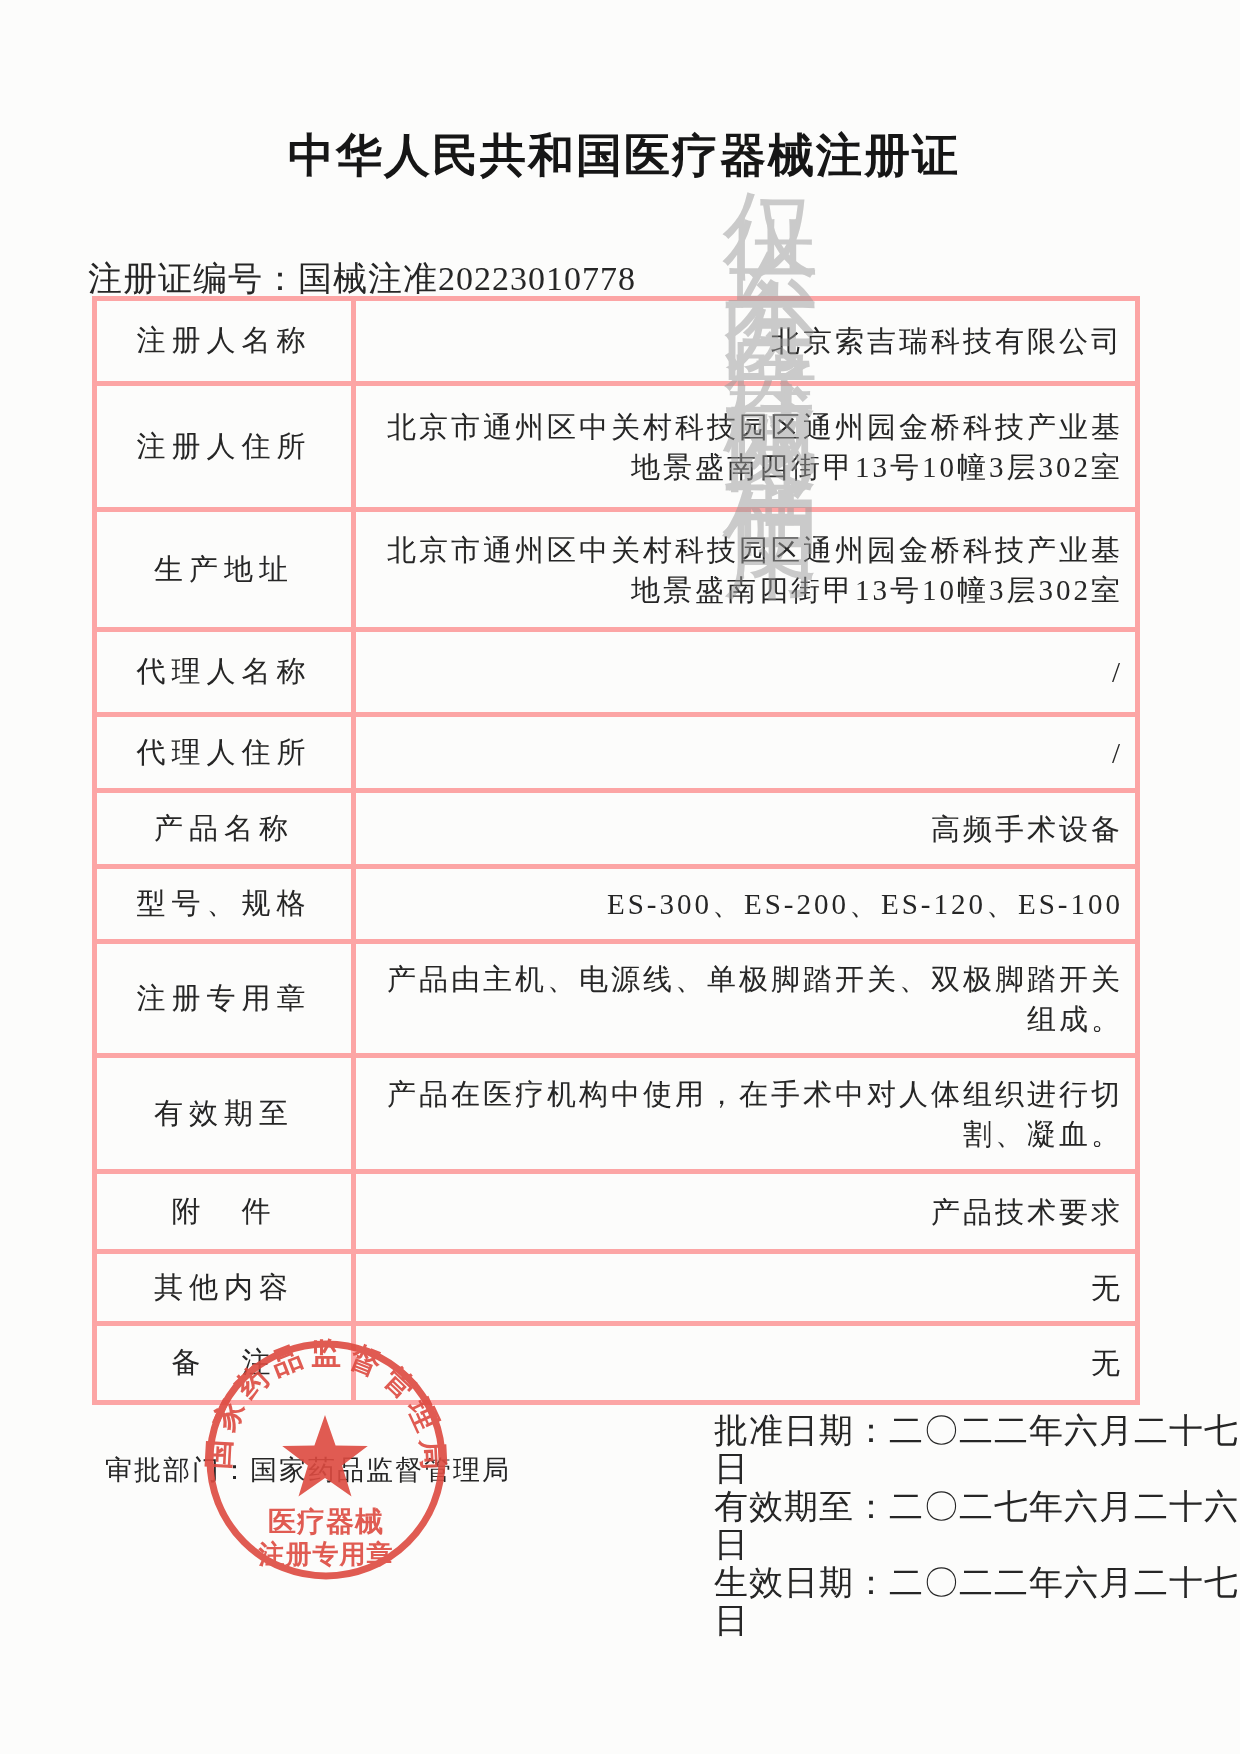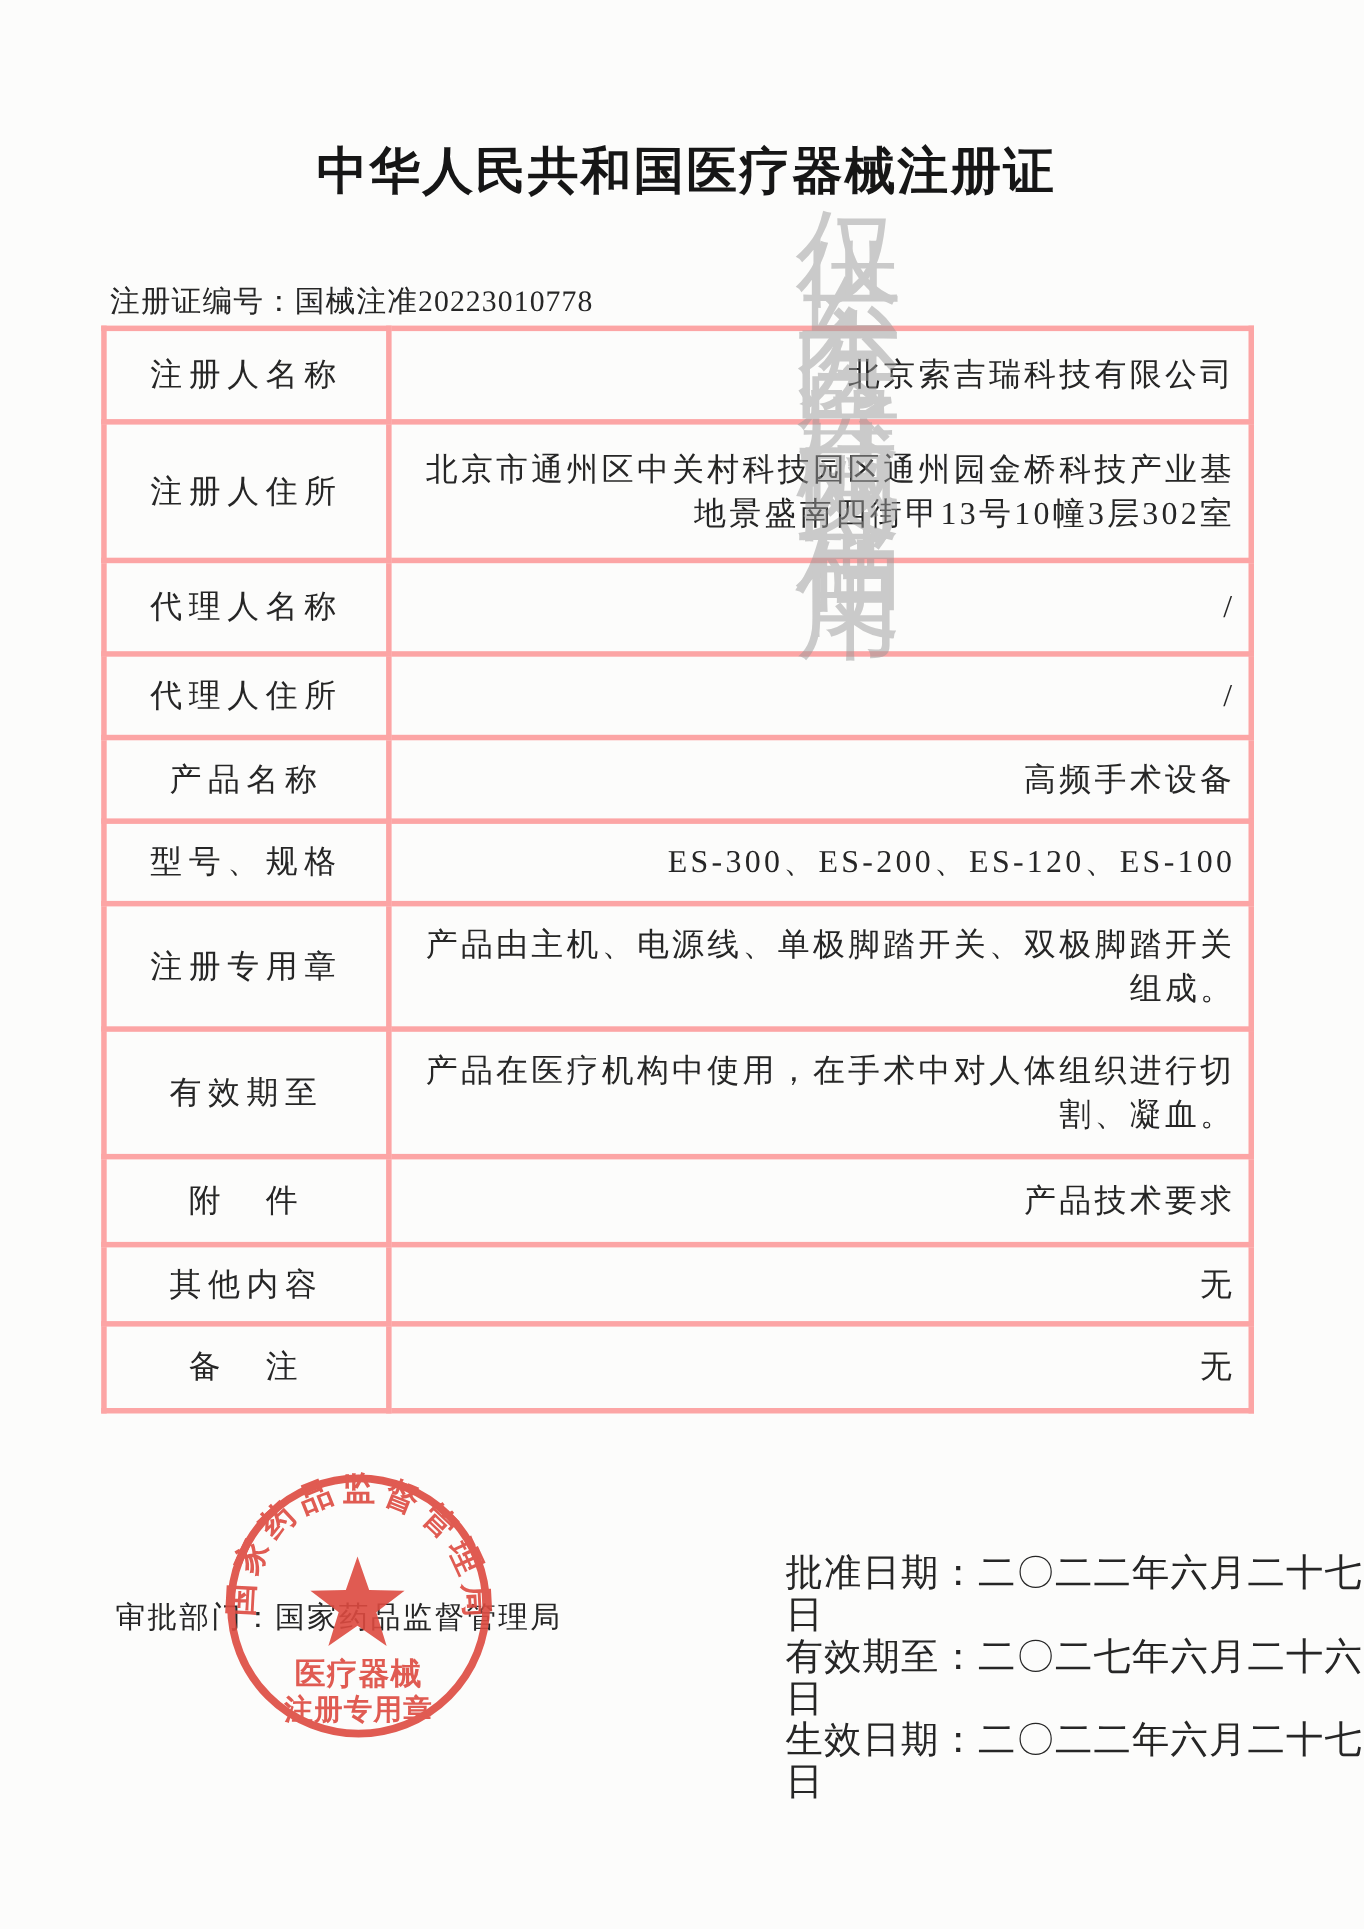--- a/index.html
+++ b/index.html
@@ -20,21 +20,21 @@
   }
 
   
   .title{
     position:absolute;top:121px;left:0;width:100%;margin:4px;
     text-align:center;font-family:"Liberation Sans","DejaVu Sans",sans-serif;
     font-weight:900;font-size:46px;letter-spacing:2px;color:#161616;z-index:1;
   }
 
   
-  .cert-no{position:absolute;top:256px;left:88px;font-size:27px;letter-spacing:1px;z-index:1;margin-left:12px;}
+  .cert-no{position:absolute;top:256px;left:88px;font-size:34px;letter-spacing:1px;z-index:1;}
 
   
   .cert-table{
     position:absolute;left:92px;top:296px;width:1048px;z-index:1;
     border-collapse:collapse;table-layout:fixed;
   }
   .cert-table td{
     border:5px solid #fca5a5;vertical-align:middle;
     font-size:29px;color:#262626;
   }
@@ -61,20 +61,24 @@
   <div class="cert-no"><span>注册证编号：</span><span>国械注准20223010778</span></div>
 
   <table class="cert-table">
     <tbody>
       <tr style="height:85px">
           <td class="lbl">注册人名称</td>
           <td class="val">北京索吉瑞科技有限公司</td>
         </tr>
       <tr style="height:126px">
           <td class="lbl">注册人住所</td>
+          <td class="val">北京市通州区中关村科技园区通州园金桥科技产业基地景盛南四街甲13号10幢3层302室</td>
+        </tr>
+      <tr style="height:120px">
+          <td class="lbl">生产地址</td>
           <td class="val">北京市通州区中关村科技园区通州园金桥科技产业基地景盛南四街甲13号10幢3层302室</td>
         </tr>
       <tr style="height:85px">
           <td class="lbl">代理人名称</td>
           <td class="val">/</td>
         </tr>
       <tr style="height:76px">
           <td class="lbl">代理人住所</td>
           <td class="val">/</td>
         </tr>

